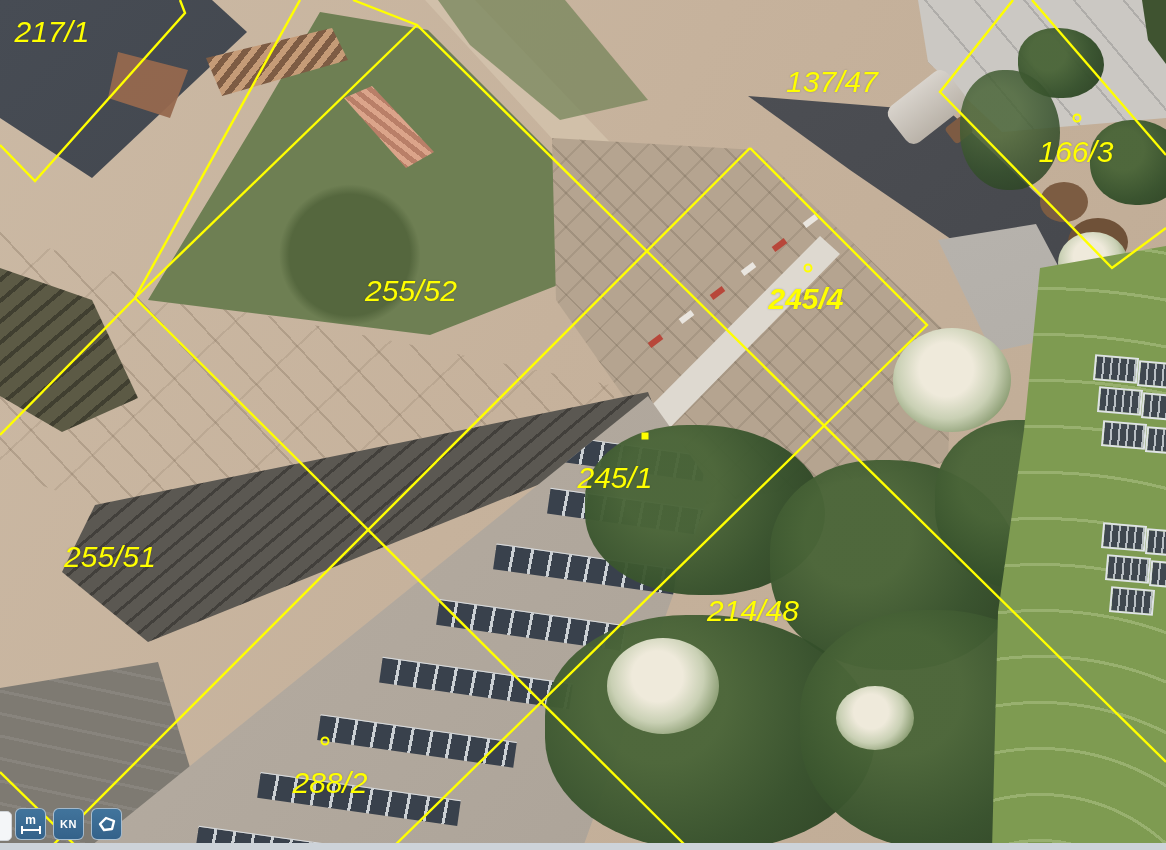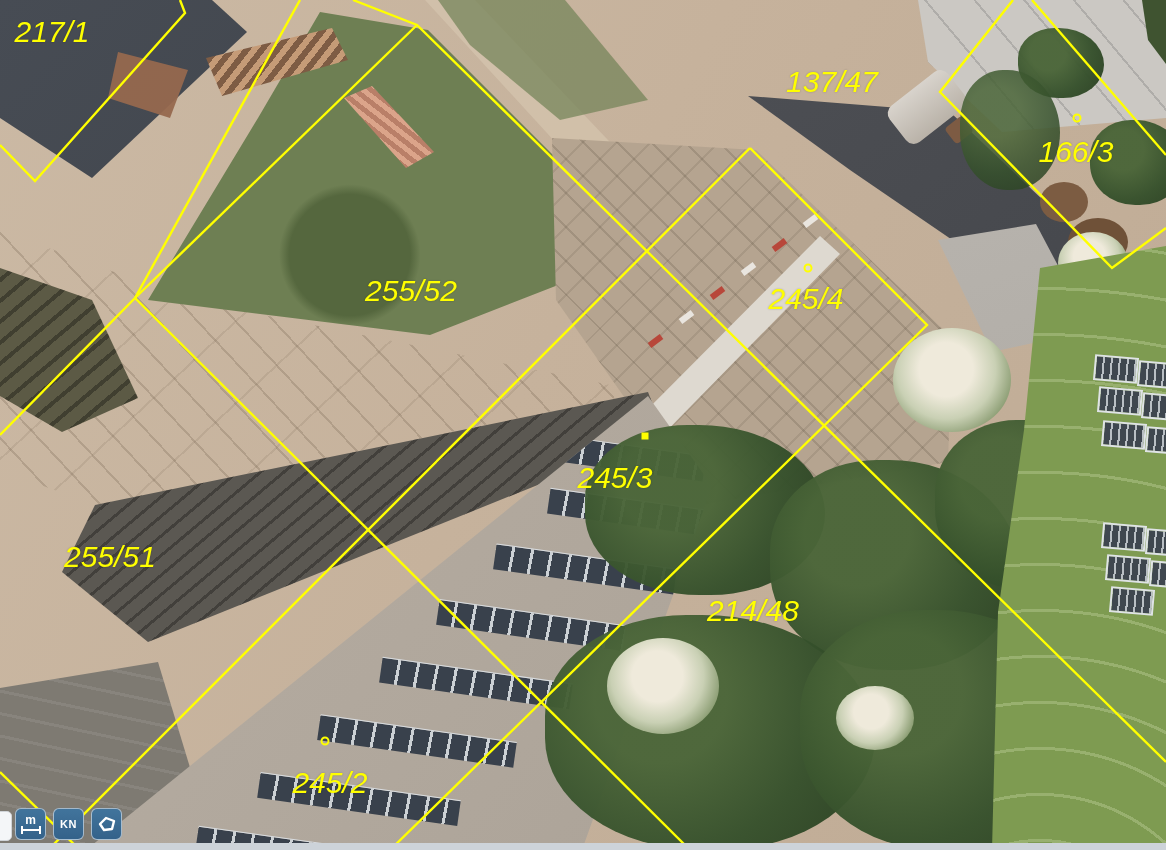--- a/index.html
+++ b/index.html
@@ -177,25 +177,25 @@
       <circle cx="808" cy="268" r="3.5" fill="none" stroke="#ffff00" stroke-width="2"></circle>
       <rect x="641.5" y="432.5" width="7" height="7" fill="#ffff00"></rect>
       <circle cx="325" cy="741" r="3.5" fill="none" stroke="#ffff00" stroke-width="2"></circle>
       <circle cx="1077" cy="118" r="3.5" fill="none" stroke="#ffff00" stroke-width="2"></circle>
     </svg>
   <div id="labels">
       <div class="parcel-label" style="left: 52px; top: 32px;">217/1</div>
       <div class="parcel-label" style="left: 832px; top: 82px;">137/47</div>
       <div class="parcel-label" style="left: 1076px; top: 152px;">166/3</div>
       <div class="parcel-label" style="left: 411px; top: 275px; margin-top: 16px;">255/52</div>
-      <div class="parcel-label" style="left: 806px; top: 299px;">245/4</div>
-      <div class="parcel-label" style="left: 615px; top: 478px;">245/3</div>
+      <div class="parcel-label" style="left: 806px; top: 299px; font-weight: bold;">245/4</div>
+      <div class="parcel-label" style="left: 615px; top: 478px;">245/1</div>
       <div class="parcel-label" style="left: 110px; top: 557px;">255/51</div>
       <div class="parcel-label" style="left: 753px; top: 611px;">214/48</div>
-      <div class="parcel-label" style="left: 330px; top: 783px;">245/2</div>
+      <div class="parcel-label" style="left: 330px; top: 783px;">288/2</div>
     </div>
 
   <div id="toolbar">
     <button class="tool-btn">
       <span class="m-label">m</span>
       <span class="ruler"></span>
     </button>
     <button class="tool-btn">
       <span class="kn-label">KN</span>
     </button>

